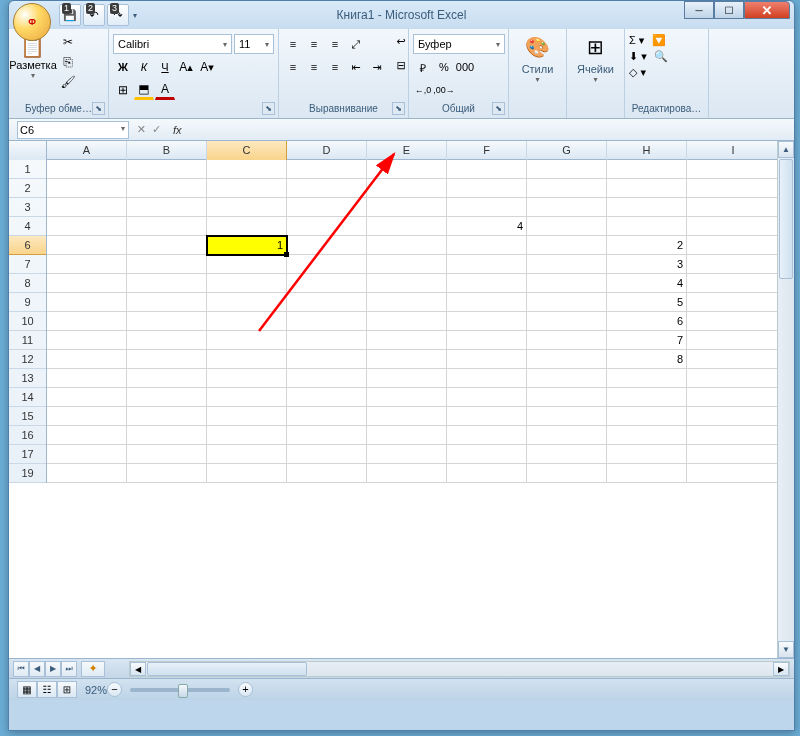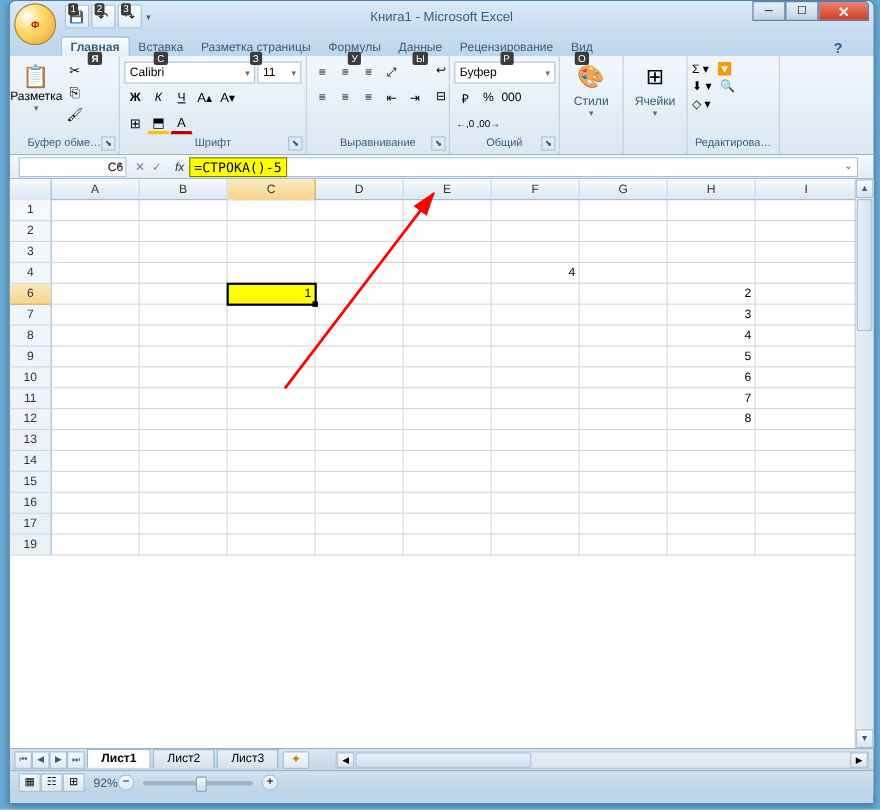--- a/index.html
+++ b/index.html
@@ -42,21 +42,21 @@
 .align-row{display:flex;gap:1px;padding-top:3px}
 .align-btn{width:20px;height:20px;display:flex;align-items:center;justify-content:center;font-size:11px}
 .num-group{width:100px}
 .num-fmt{width:92px;height:20px;background:#fff;border:1px solid #a8c0d8;padding:2px 4px;display:flex;align-items:center;justify-content:space-between;margin-top:3px}
 .num-row{display:flex;gap:1px;padding-top:3px}
 .styles-group{width:58px;display:flex;flex-direction:column;align-items:center;padding-top:6px}
 .cells-group{width:58px;display:flex;flex-direction:column;align-items:center;padding-top:6px}
 .edit-group{width:84px}
 .edit-row{display:flex;gap:2px;padding-top:3px;align-items:center}
 .formula-bar{height:22px;background:linear-gradient(#f5f9fc,#e2ecf5);border-bottom:1px solid #9bb5cc;display:flex;align-items:center}
-.name-box{width:98px;height:18px;background:#fff;border:1px solid #a8c0d8;margin-left:8px;text-align:right;padding:2px;position:relative}
+.name-box{width:112px;height:18px;background:#fff;border:1px solid #a8c0d8;margin-left:8px;text-align:left;padding:2px;position:relative}
 .name-box::after{content:"▾";position:absolute;right:3px;font-size:8px;color:#666}
 .fb-btns{width:40px;display:flex;align-items:center;justify-content:center;color:#888;font-size:10px;gap:6px}
 .fx-label{font-style:italic;font-size:11px;color:#333;padding:0 4px}
 .formula-input{flex:1;height:18px;background:#fff;border:1px solid #a8c0d8;padding:2px 4px;margin-right:14px;position:relative}
 .formula-highlight{position:absolute;left:-1px;top:-1px;background:#ffff00;border:1px solid #7a7a00;padding:1px 4px;font-family:Consolas,monospace;font-size:12px}
 .fb-expand{position:absolute;right:4px;font-size:9px;color:#3b5c7a}
 .sheet-area{position:relative;height:517px;background:#fff}
 .col-headers{position:absolute;top:0;left:0;right:0;height:19px;background:linear-gradient(#f5f9fc,#dce8f3);border-bottom:1px solid #9eb6ce;display:flex}
 .select-all{width:38px;height:19px;border-right:1px solid #9eb6ce;background:linear-gradient(#f5f9fc,#dce8f3)}
 .col-h{height:19px;border-right:1px solid #cad8e6;text-align:center;line-height:19px;color:#333}
@@ -106,30 +106,20 @@
       <div class="qat-dd">▾</div>
     </div>
     <div class="title-text">Книга1 - Microsoft Excel</div>
     <div class="win-controls">
       <div class="win-btn">─</div>
       <div class="win-btn">☐</div>
       <div class="win-btn close">✕</div>
     </div>
   </div>
 
-  <div class="tabs-row" id="tabs-row">
-    <div class="tab active">Главная<div class="tab-key">Я</div></div>
-      <div class="tab">Вставка<div class="tab-key">С</div></div>
-      <div class="tab">Разметка страницы<div class="tab-key">З</div></div>
-      <div class="tab">Формулы<div class="tab-key">У</div></div>
-      <div class="tab">Данные<div class="tab-key">Ы</div></div>
-      <div class="tab">Рецензирование<div class="tab-key">Р</div></div>
-      <div class="tab">Вид<div class="tab-key">О</div></div>
-      <div class="help-icon">?</div>
-  </div>
 
   <div class="ribbon">
     <div class="ribbon-group clip-group">
       <div class="clip-body">
         <div class="paste-btn">
           <div class="paste-icon">📋</div>
           <div>Разметка</div>
           <div class="dd">▾</div>
         </div>
         <div class="clip-small">
@@ -164,21 +154,20 @@
             <u>Ч</u>
           </div>
         <div class="font-btn">A<sup>▴</sup></div>
         <div class="font-btn">A<sub>▾</sub></div>
       </div>
       <div class="font-row3">
         <div class="font-btn">⊞</div>
         <div class="font-btn" style="border-bottom:3px solid #ffc000">⬒</div>
         <div class="font-btn" style="border-bottom:3px solid #c00000">A</div>
       </div>
-      <div class="ribbon-group-label">Шрифт</div>
       <div class="ribbon-launcher">⬊</div>
     </div>
 
     <div class="ribbon-group align-group">
       <div style="display:flex;height:68px">
         <div>
           <div class="align-row">
             <div class="align-btn">≡</div>
             <div class="align-btn">≡</div>
             <div class="align-btn">≡</div>
@@ -247,24 +236,20 @@
     </div>
   </div>
 
   <div class="formula-bar">
     <div class="name-box">C6</div>
     <div class="fb-btns">
         <span>✕</span>
         <span>✓</span>
       </div>
     <div class="fx-label">fx</div>
-    <div class="formula-input">
-      <div class="formula-highlight">=СТРОКА()-5</div>
-      <span class="fb-expand">⌄</span>
-    </div>
   </div>
 
   <div class="sheet-area">
     <div class="col-headers" id="col-headers">
       <div class="select-all"></div>
     <div class="col-h" style="width: 80px;">A</div>
         <div class="col-h" style="width: 80px;">B</div>
         <div class="col-h sel" style="width: 80px;">C</div>
         <div class="col-h" style="width: 80px;">D</div>
         <div class="col-h" style="width: 80px;">E</div>
@@ -497,25 +482,20 @@
     </svg>
   </div>
 
   <div class="sheet-tabs">
     <div class="tab-nav">
       <div class="tab-nav-btn">⏮</div>
       <div class="tab-nav-btn">◀</div>
       <div class="tab-nav-btn">▶</div>
       <div class="tab-nav-btn">⏭</div>
     </div>
-    <div id="sheets" style="display: inline-flex;">
-        <div class="sheet-tab active">Лист1</div>
-        <div class="sheet-tab inactive">Лист2</div>
-        <div class="sheet-tab inactive">Лист3</div>
-      </div>
     <div class="new-sheet">✦</div>
     <div style="width:20px"></div>
     <div class="hscroll">
       <div class="hscroll-btn">◀</div>
       <div class="hscroll-thumb"></div>
       <div style="flex:1"></div>
       <div class="hscroll-btn">▶</div>
     </div>
   </div>
 

